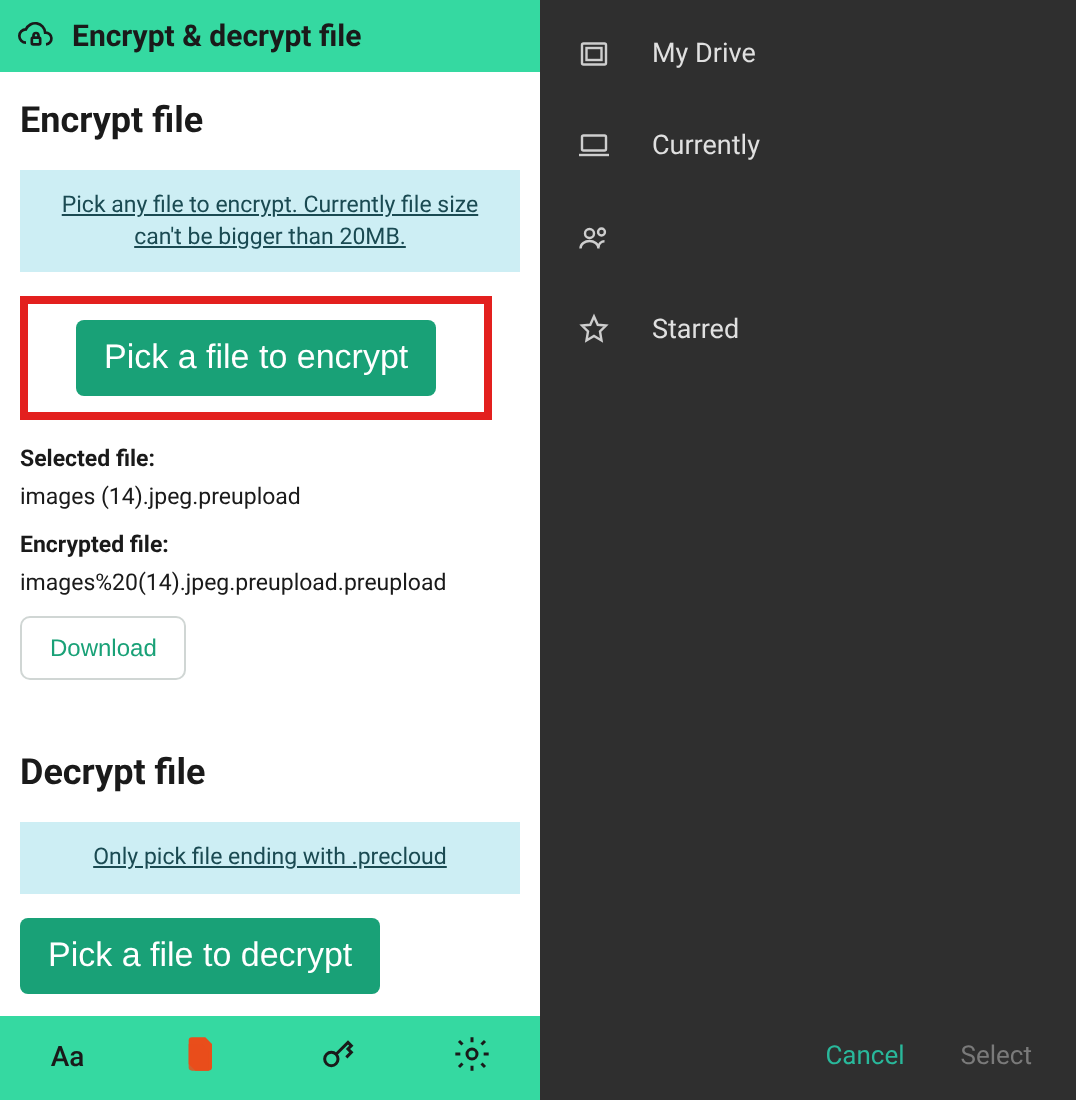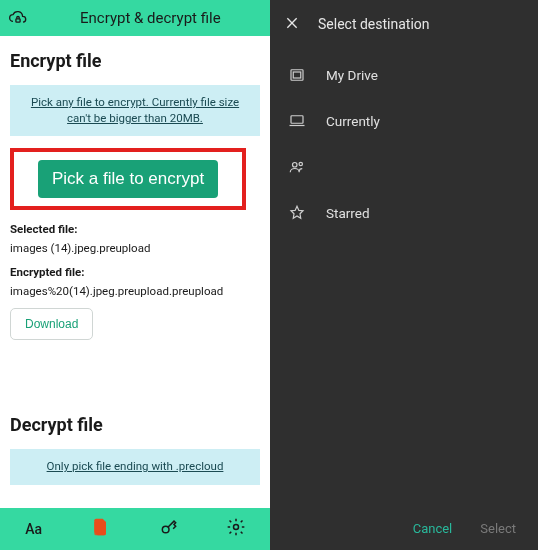--- a/index.html
+++ b/index.html
@@ -20,21 +20,21 @@
   }
   .app-header {
     background: #35d9a1;
     height: 36px;
     display: flex;
     align-items: center;
     padding: 0 8px;
     gap: 8px;
   }
   .app-header .icon { width: 20px; height: 20px; display:flex; align-items:center; justify-content:center;}
-  .app-header-title { font-size: 15px; font-weight: 400; color: #1a1a1a; margin-left: 44px; }
+  .app-header-title { font-size: 15px; font-weight: 700; color: #1a1a1a; }
   .left-content {
     flex: 1;
     overflow-y: auto;
     padding: 14px 10px 0 10px;
     display: flex;
     flex-direction: column;
     align-items: flex-start;
   }
   .section-title {
     font-size: 18px;
@@ -170,20 +170,21 @@
 
     <div class="field-label">Encrypted file:</div>
     <div class="field-value">images%20(14).jpeg.preupload.preupload</div>
 
     <button class="outline-btn">Download</button>
 
     <div class="spacer"></div>
 
     <div class="section-title">Decrypt file</div>
     <div class="info-box">Only pick file ending with .precloud</div>
+    <button class="primary-btn" style="margin-bottom:20px;">Pick a file to decrypt</button>
   </div>
 
   <div class="bottom-nav">
     <div class="nav-item" style="font-size:14px;font-weight:500;">Aa</div>
     <div class="nav-item active">
       <span>
         <svg width="20" height="20" viewBox="0 0 24 24" fill="#e94e1b">
             <path d="M6 2h8l4 4v14a2 2 0 01-2 2H8l-4-4V4a2 2 0 012-2z"></path>
             <path d="M4 6h8l4 4v12H6a2 2 0 01-2-2V6z" fill="#e94e1b" opacity="0.85"></path>
           </svg>
@@ -202,28 +203,20 @@
         <svg width="20" height="20" viewBox="0 0 24 24" fill="none" stroke="#1a1a1a" stroke-width="1.8">
             <circle cx="12" cy="12" r="3"></circle>
             <path d="M12 2v3M12 19v3M4.2 4.2l2.1 2.1M17.7 17.7l2.1 2.1M2 12h3M19 12h3M4.2 19.8l2.1-2.1M17.7 6.3l2.1-2.1"></path>
           </svg>
       </span>
     </div>
   </div>
 </div>
 
 <div class="right">
-  <div class="dest-header">
-    <span class="close-x">
-      <svg width="16" height="16" viewBox="0 0 24 24" stroke="#e6e6e6" stroke-width="2">
-          <path d="M5 5l14 14M19 5L5 19"></path>
-        </svg>
-    </span>
-    <span class="dest-title">Select destination</span>
-  </div>
 
   <div class="dest-list">
     <div class="dest-item">
       <span class="dicon">
         <svg width="18" height="18" viewBox="0 0 24 24" fill="none" stroke="#e0e0e0" stroke-width="1.6">
             <rect x="4" y="5" width="16" height="14" rx="1"></rect>
             <rect x="7" y="8" width="10" height="8"></rect>
           </svg>
       </span>
       <span>My Drive</span>

